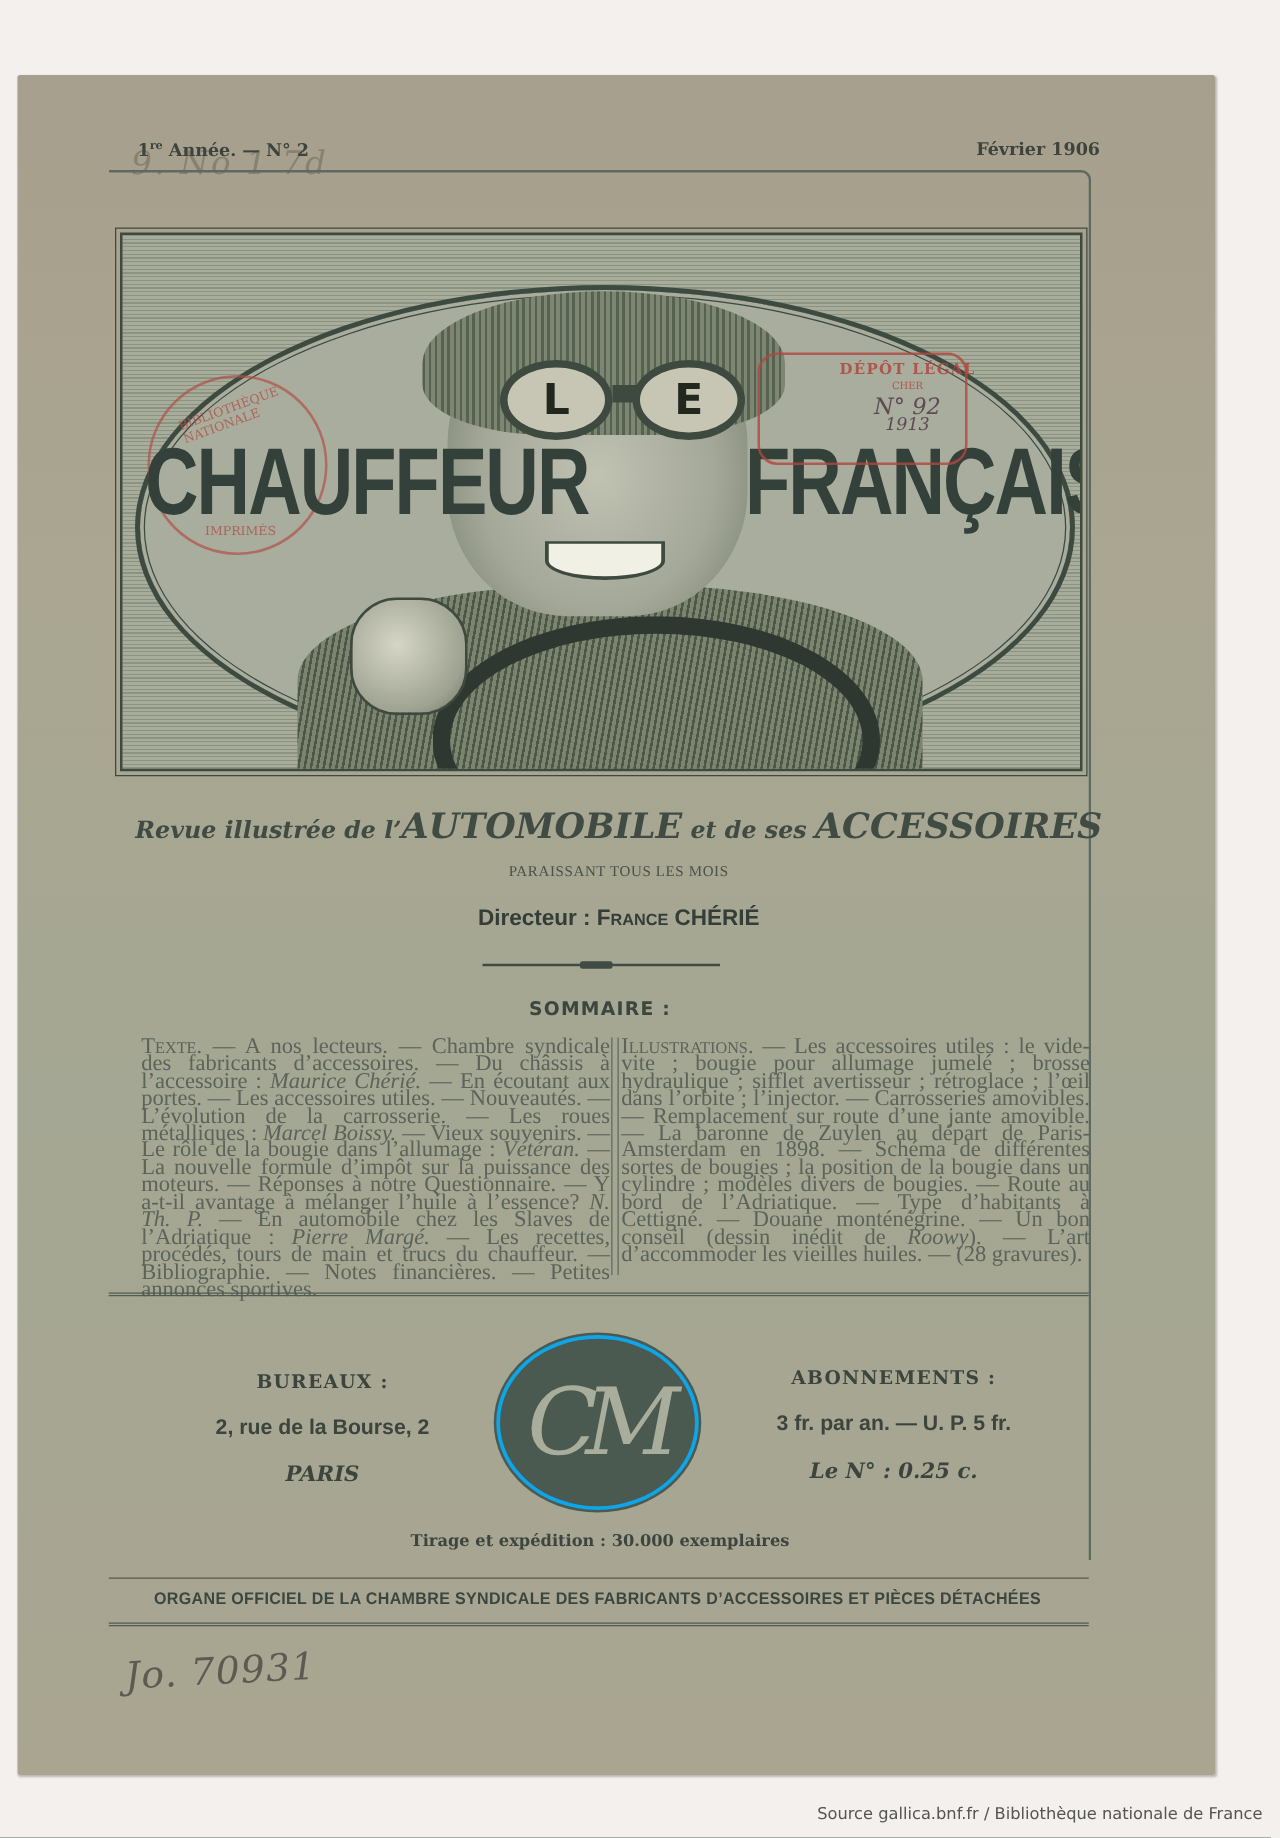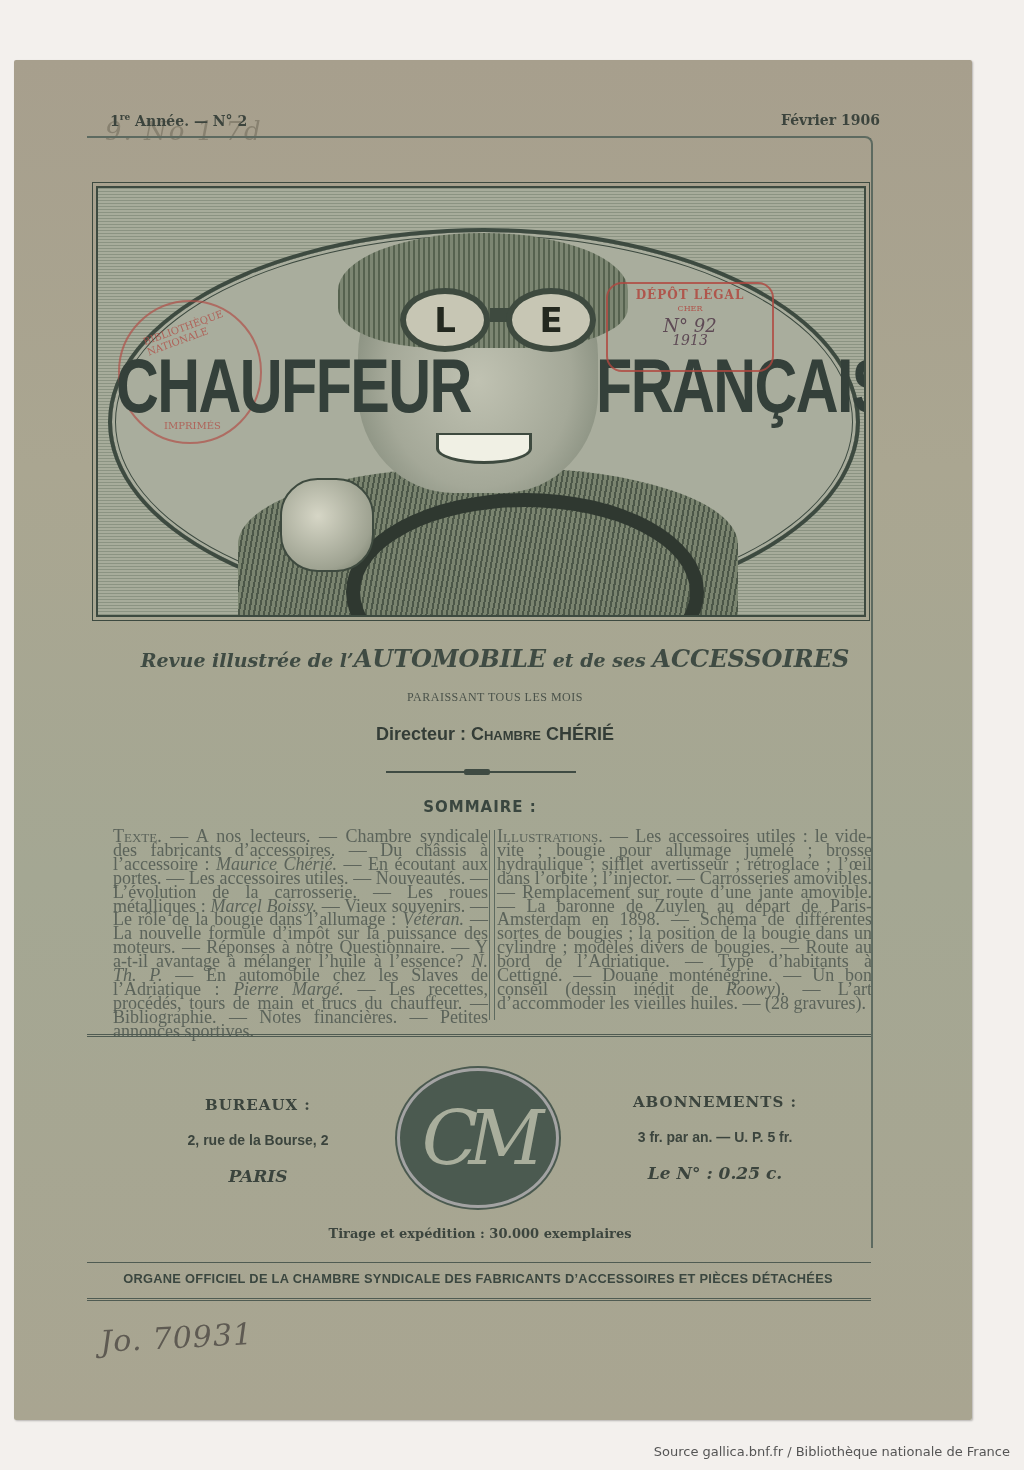--- a/index.html
+++ b/index.html
@@ -82,36 +82,36 @@
   .stamp-round {
     position:absolute; left:20px; top:112px; width:140px; height:140px; border-radius:50%;
     border:2px solid rgba(176,80,72,0.7);
     font-family:"DejaVu Serif", serif; font-size:10px; color:rgba(176,80,72,0.8);
   }
   .stamp-round span { position:absolute; }
   .stamp-rect {
     position:absolute; left:508px; top:94px; width:168px; height:90px;
     border:2px solid rgba(176,70,62,0.8);
     clip-path: polygon(8% 0,92% 0,100% 18%,100% 82%,92% 100%,8% 100%,0 82%,0 18%);
-    color:rgba(176,70,62,0.85); font-family:"DejaVu Serif", serif; text-align:center;
+    color:rgba(176,70,62,0.85); font-family:"DejaVu Serif", serif; text-align:center;padding-left:36px;
   }
   .stamp-rect .t1 { font-weight:bold; font-size:12px; margin-top:6px; letter-spacing:1px; }
   .stamp-rect .t2 { font-size:8px; margin-top:2px; }
   .stamp-rect .t3 { font-family:"DejaVu Serif", serif; font-style:italic; font-size:18px; margin-top:2px; color:#5e4a55; }
   .stamp-rect .t4 { font-style:italic; font-size:14px; color:#5e4a55; margin-top:-4px; }
   .stamp-rect-border {
     position:absolute; left:508px; top:94px; width:168px; height:90px; border-radius:16px;
     border:2px solid rgba(176,70,62,0.8); box-sizing:border-box;
   }
 
   .tagline {
     position:absolute; top:644px; left:0; width:990px; text-align:center;
     font-family:"DejaVu Serif", serif; font-style:italic; font-weight:bold; font-size:19px; color:#3f4b43;
   }
-  .tagline .caps { font-size:24px; }
+  .tagline .caps { font-size:28px; }
   .parait {
     position:absolute; top:690px; left:0; width:990px; text-align:center;
     font-family:"Liberation Serif", serif; font-size:12px; color:#4a524a; letter-spacing:0.5px;
   }
   .directeur {
     position:absolute; top:724px; left:0; width:990px; text-align:center;
     font-family:"Liberation Sans", sans-serif; font-weight:bold; font-size:18px; color:#343d37;
   }
   .directeur .sc { font-variant:small-caps; }
   .ornament {
@@ -141,25 +141,25 @@
     position:absolute; left:87px; width:784px; height:0;
     border-top:1px solid #4f5b52;
   }
   .rule.double { border-top:3px double #4f5b52; }
   .bureaux, .abon {
     position:absolute; font-family:"DejaVu Serif", serif; color:#3b443d; text-align:center;
   }
   .bureaux { left:128px; width:260px; top:1096px; }
   .abon { left:580px; width:270px; top:1093px; }
   .lab { font-family:"DejaVu Serif", serif; font-weight:bold; font-size:15px; letter-spacing:1px; }
-  .addr, .price { font-family:"Liberation Sans", sans-serif; font-weight:bold; font-size:14px; margin-top:18px; }
+  .addr, .price { font-family:"Liberation Sans", sans-serif; font-weight:bold; font-size:17px; margin-top:18px; }
   .city, .per-issue { font-family:"DejaVu Serif", serif; font-style:italic; font-weight:bold; font-size:17px; margin-top:18px; }
   .logo {
     position:absolute; left:397px; top:1068px; width:156px; height:134px; border-radius:50%;
-    background:#4b5a50; border:3px solid #a3a3a3; box-shadow:0 0 0 2px #4b5a50;
+    background:#4b5a50; border:3px solid #0ea5e9; box-shadow:0 0 0 2px #4b5a50;
     display:flex; align-items:center; justify-content:center;
     font-family:"DejaVu Serif", serif; font-style:italic; font-size:74px; color:#a9ae9c; letter-spacing:-10px;
   }
   .tirage {
     position:absolute; top:1226px; left:0; width:960px; text-align:center;
     font-family:"DejaVu Serif", serif; font-weight:bold; font-size:13px; color:#3c453e;
   }
   .organe {
     position:absolute; top:1271px; left:88px; width:780px; text-align:center;
     font-family:"Liberation Sans", sans-serif; font-weight:bold; font-size:13.5px; color:#3a463f;
@@ -221,21 +221,21 @@
   </div>
 </div>
 
 <div class="tagline">
   <span>Revue illustrée de l’</span><span class="caps">AUTOMOBILE</span><span> et de ses </span><span class="caps">ACCESSOIRES</span>
 </div>
 
 <div class="parait">PARAISSANT TOUS LES MOIS</div>
 
 <div class="directeur">
-  <span>Directeur : </span><span class="sc">Chambre</span> <span>CHÉRIÉ</span>
+  <span>Directeur : </span><span class="sc">France</span> <span>CHÉRIÉ</span>
 </div>
 
 <div class="ornament"></div>
 
 <div class="sommaire-title">SOMMAIRE :</div>
 
 <div class="som-col left">
   <span class="lead">Texte.</span><span> — A nos lecteurs. — Chambre syndicale des fabricants d’accessoires. — Du châssis à l’accessoire : </span><i>Maurice Chérié.</i><span> — En écoutant aux portes. — Les accessoires utiles. — Nouveautés. — L’évolution de la carrosserie. — Les roues métalliques : </span><i>Marcel Boissy.</i><span> — Vieux souvenirs. — Le rôle de la bougie dans l’allumage : </span><i>Vétéran.</i><span> — La nouvelle formule d’impôt sur la puissance des moteurs. — Réponses à notre Questionnaire. — Y a-t-il avantage à mélanger l’huile à l’essence? </span><i>N. Th. P.</i><span> — En automobile chez les Slaves de l’Adriatique : </span><i>Pierre Margé.</i><span> — Les recettes, procédés, tours de main et trucs du chauffeur. — Bibliographie. — Notes financières. — Petites annonces sportives.</span>
 </div>
 

